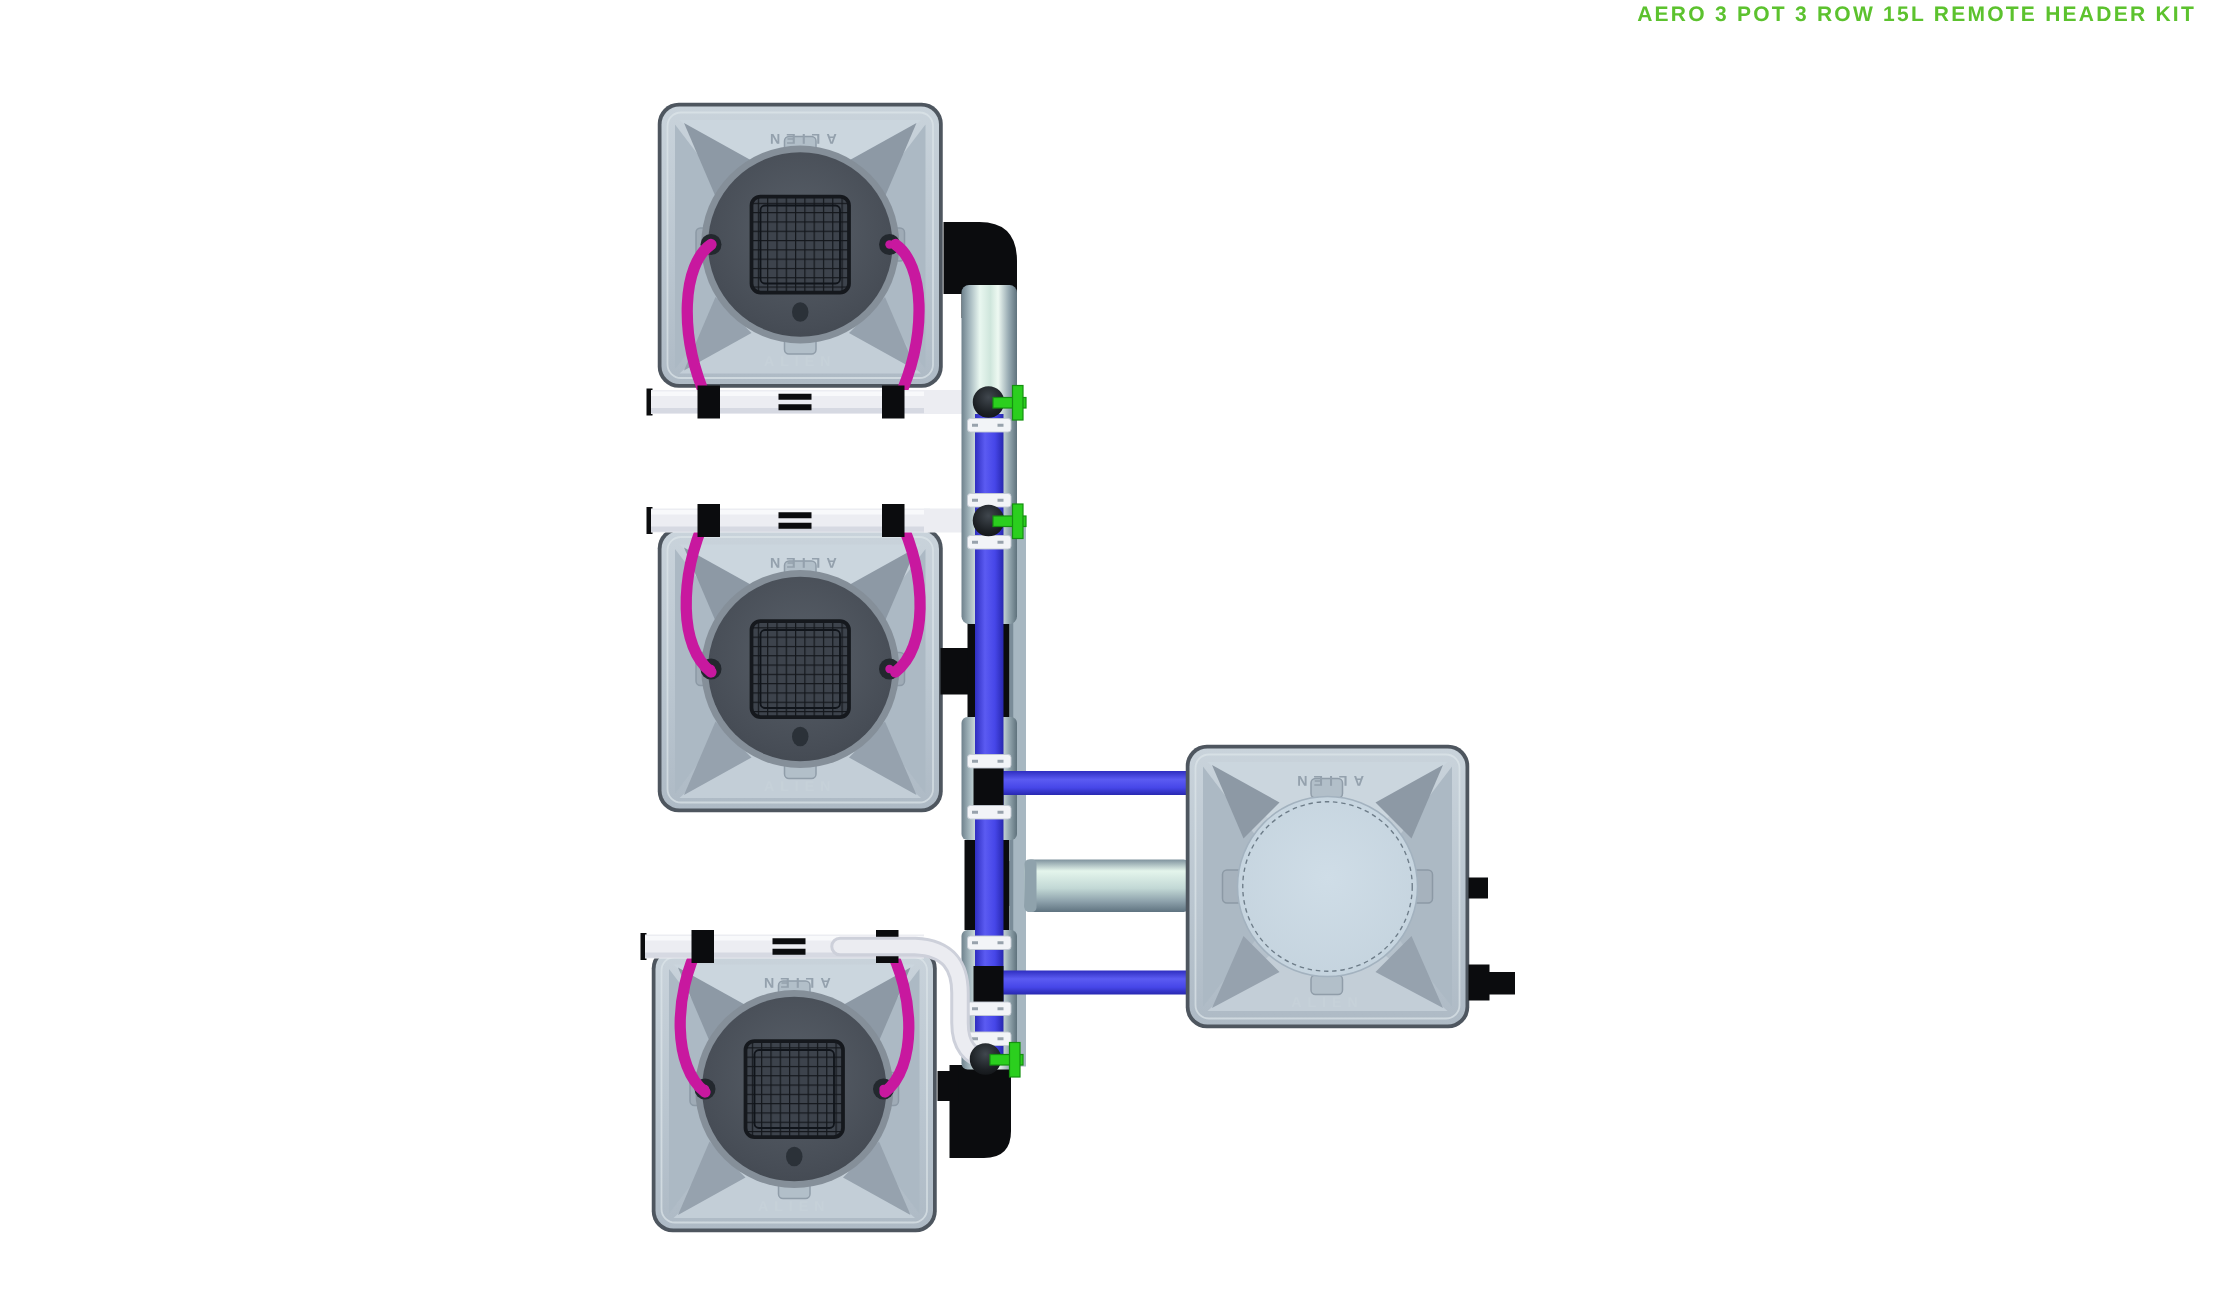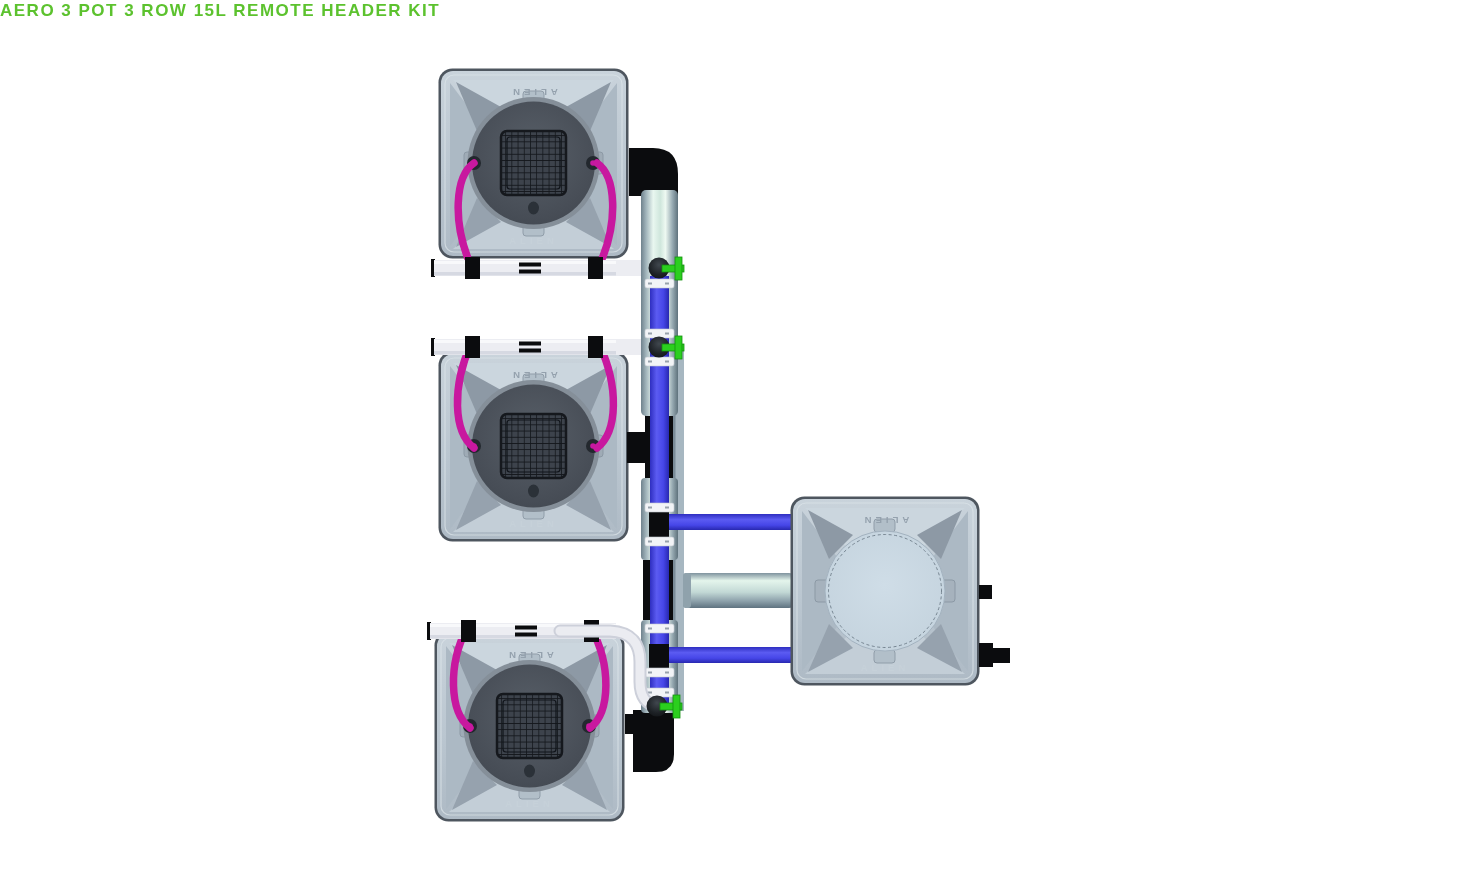--- a/index.html
+++ b/index.html
@@ -1,21 +1,21 @@
 <!DOCTYPE html>
 <html><head>
 <meta charset="utf-8">
 <style>
   html,body{margin:0;padding:0;background:#ffffff;}
   body{width:1478px;height:875px;position:relative;overflow:hidden;
        font-family:"Liberation Sans", sans-serif;}
   .page-title{
-    position:absolute;top:0;left:0;width:1464px;text-align:left;
+    position:absolute;top:0;left:0;width:1464px;text-align:right;
     margin:0;padding-top:1px;
-    font-size:17px;font-weight:800;letter-spacing:1.5px;
+    font-size:14px;font-weight:800;letter-spacing:1.5px;
     color:#5cc22e;text-transform:uppercase;
   }
   .diagram{position:absolute;top:0;left:0;}
   text.brand{font-size:9.5px;font-weight:700;letter-spacing:4px;}
 </style>
 </head>
 <body>
 
 <h1 class="page-title">AERO 3 POT 3 ROW 15L REMOTE HEADER KIT</h1>
 

